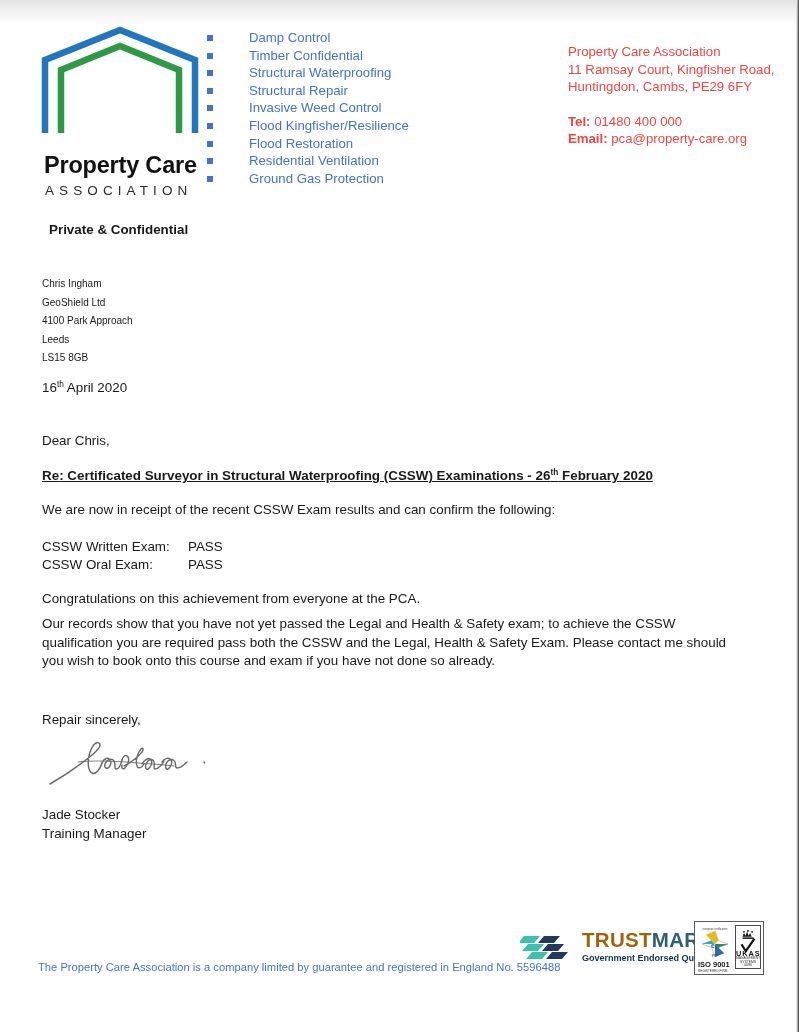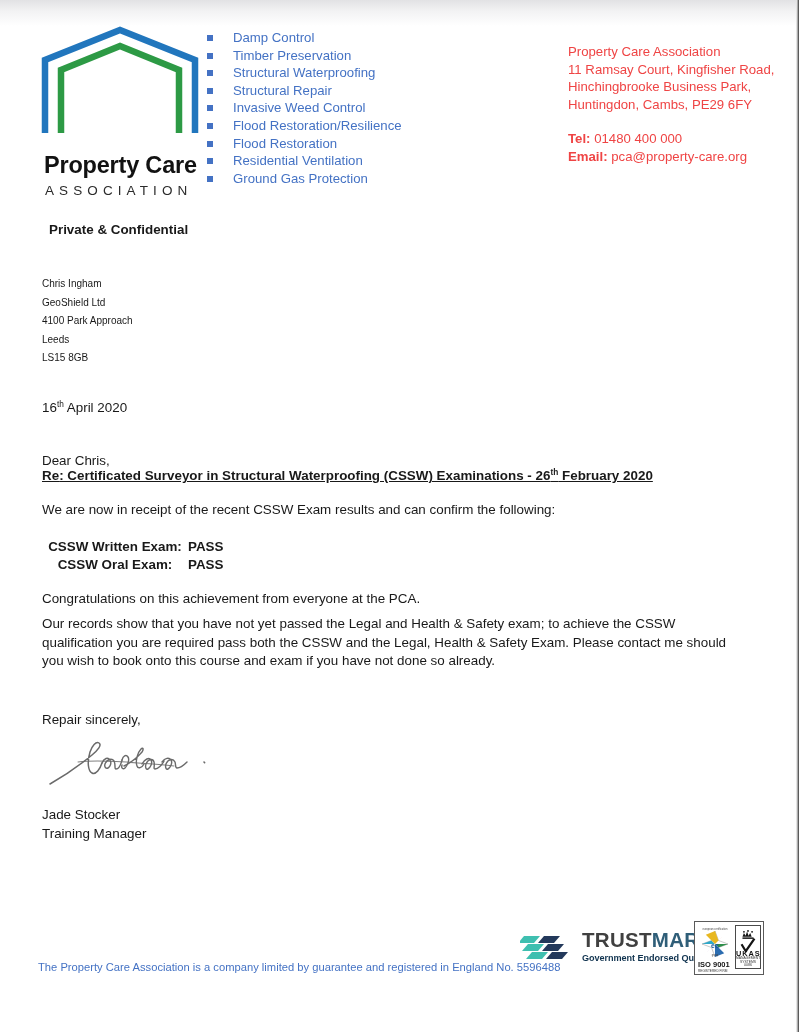--- a/index.html
+++ b/index.html
@@ -94,20 +94,21 @@
     position: absolute;
     left: 207px;
     top: 29px;
     width: 260px;
   }
   .service-row {
     display: flex;
     align-items: flex-start;
     height: 17.6px;
     line-height: 17.6px;
+    gap: 16px;
   }
   .service-bullet {
     width: 6px;
     height: 6px;
     background: #4472c4;
     margin-top: 6px;
     margin-right: 20px;
     flex: 0 0 auto;
   }
   .service-label {
@@ -147,42 +148,41 @@
     font-weight: bold;
     font-size: 13.4px;
     padding-left: 7px;
   }
   .recipient {
     top: 275px;
     line-height: 18.5px;
     font-size: 10px;
   }
   .letter-date {
-    top: 400px;
+    top: 380px;
     font-size: 13.4px;
   }
   sup {
     font-size: 0.62em;
     vertical-align: super;
     line-height: 0;
   }
-  .salutation { top: 433px; margin-top: 20px; }
+  .salutation { top: 433px; }
   .subject {
     top: 468px;
     font-weight: bold;
     text-decoration: underline;
     white-space: nowrap;
   }
   .intro { top: 502px; text-align: right; }
 
   .results {
     top: 538px;
     line-height: 18.3px;
-    font-weight: bold;
-    text-align: center;
+    font-weight: normal;
   }
   .result-row { display: flex; }
   .result-name { width: 146px; }
   .result-value { }
 
   .congrats { top: 591px; }
 
   .records {
     top: 615px;
     width: 695px;
@@ -233,21 +233,21 @@
   .tm-word {
     position: absolute;
     left: 62px;
     top: 5px;
     font-size: 20.5px;
     font-weight: bold;
     letter-spacing: 0.3px;
     line-height: 1;
     white-space: nowrap;
   }
-  .tm-word .t1 { color: #404040; }
+  .tm-word .t1 { color: #a16207; }
   .tm-word .t2 { color: #2f5e78; }
   .tm-tag {
     position: absolute;
     left: 62px;
     top: 29px;
     font-size: 9.1px;
     font-weight: bold;
     color: #10334f;
     letter-spacing: -0.05px;
     line-height: 1;
@@ -325,56 +325,55 @@
       <div class="logo-assoc">ASSOCIATION</div>
     </div>
 
     <div class="services">
       <div class="service-row">
         <span class="service-bullet"></span>
         <span class="service-label">Damp Control</span>
       </div>
       <div class="service-row">
         <span class="service-bullet"></span>
-        <span class="service-label">Timber Preservation</span>
+        <span class="service-label">Timber Confidential</span>
       </div>
       <div class="service-row">
         <span class="service-bullet"></span>
         <span class="service-label">Structural Waterproofing</span>
       </div>
       <div class="service-row">
         <span class="service-bullet"></span>
         <span class="service-label">Structural Repair</span>
       </div>
       <div class="service-row">
         <span class="service-bullet"></span>
         <span class="service-label">Invasive Weed Control</span>
       </div>
       <div class="service-row">
         <span class="service-bullet"></span>
-        <span class="service-label">Flood Restoration/Resilience</span>
+        <span class="service-label">Flood Kingfisher/Resilience</span>
       </div>
       <div class="service-row">
         <span class="service-bullet"></span>
         <span class="service-label">Flood Restoration</span>
       </div>
       <div class="service-row">
         <span class="service-bullet"></span>
         <span class="service-label">Residential Ventilation</span>
       </div>
       <div class="service-row">
         <span class="service-bullet"></span>
         <span class="service-label">Ground Gas Protection</span>
       </div>
     </div>
 
     <div class="contact">
       <div class="contact-line">Property Care Association</div>
       <div class="contact-line">11 Ramsay Court, Kingfisher Road,</div>
-      <div class="contact-line">Hinchingbrooke Business Park,</div>
       <div class="contact-line">Huntingdon, Cambs, PE29 6FY</div>
       <div class="contact-gap"></div>
       <div class="contact-line">
         <span class="contact-label">Tel:</span>
         <span>01480 400 000</span>
       </div>
       <div class="contact-line">
         <span class="contact-label">Email:</span>
         <span>pca@property-care.org</span>
       </div>

